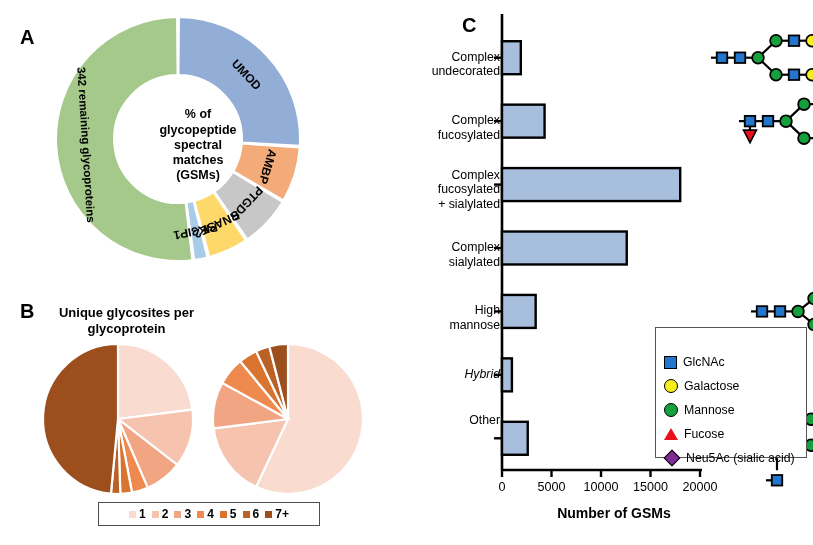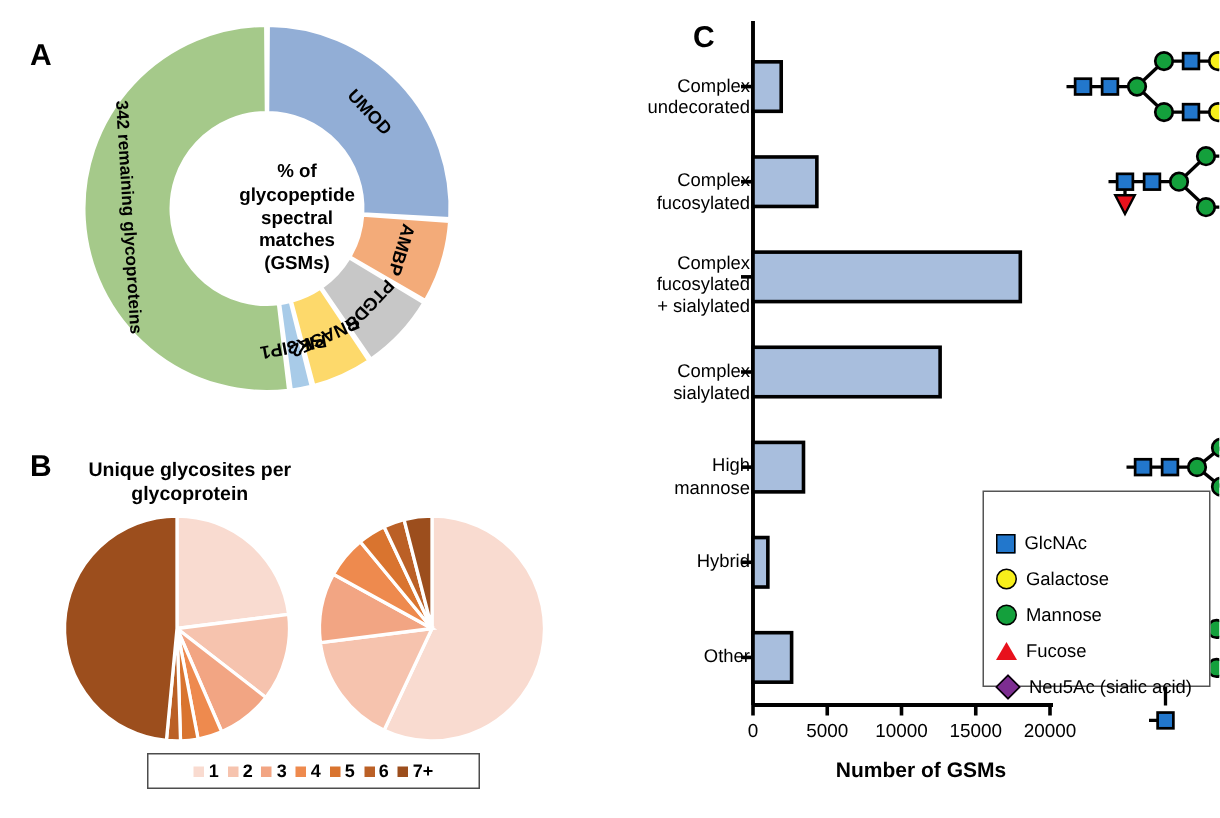--- a/index.html
+++ b/index.html
@@ -296,22 +296,22 @@
         <rect x="309.75" y="475.0357142857143" width="10.5" height="10.5" fill="#2277cc" stroke="#000" stroke-width="1.8"></rect>
       </g>
   </svg>
   <div id="c-cat-labels">
       <div class="cat-label" style="top: 49.7143px;">Complex undecorated</div>
       <div class="cat-label" style="top: 113.143px;">Complex fucosylated</div>
       <div class="cat-label" style="top: 167.571px;">Complex fucosylated
 + sialylated</div>
       <div class="cat-label" style="top: 240px;">Complex sialylated</div>
       <div class="cat-label" style="top: 303.429px;">High mannose</div>
-      <div class="cat-label" style="top: 366.857px;">Hybrid</div>
-      <div class="cat-label" style="top: 430px;">Other</div>
+      <div class="cat-label" style="top: 366.857px; font-style: italic;">Hybrid</div>
+      <div class="cat-label" style="top: 413px;">Other</div>
     </div>
   <div id="c-tick-labels">
       <div class="tick-label" style="left: 13px; top: 480px;">0</div>
       <div class="tick-label" style="left: 62.5px; top: 480px;">5000</div>
       <div class="tick-label" style="left: 112px; top: 480px;">10000</div>
       <div class="tick-label" style="left: 161.5px; top: 480px;">15000</div>
       <div class="tick-label" style="left: 211px; top: 480px;">20000</div>
     </div>
   <div id="x-axis-title">Number of  GSMs</div>
   <div id="c-legend">

